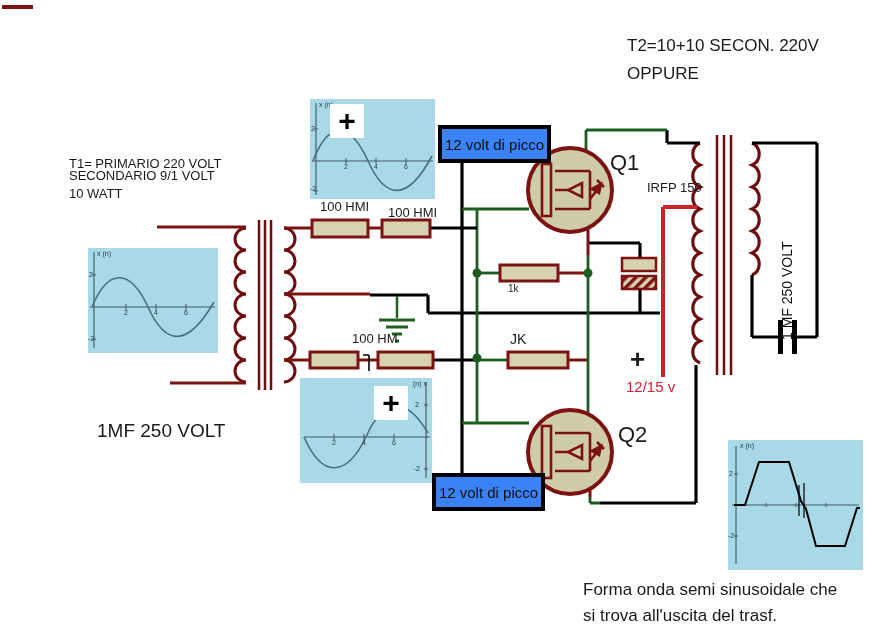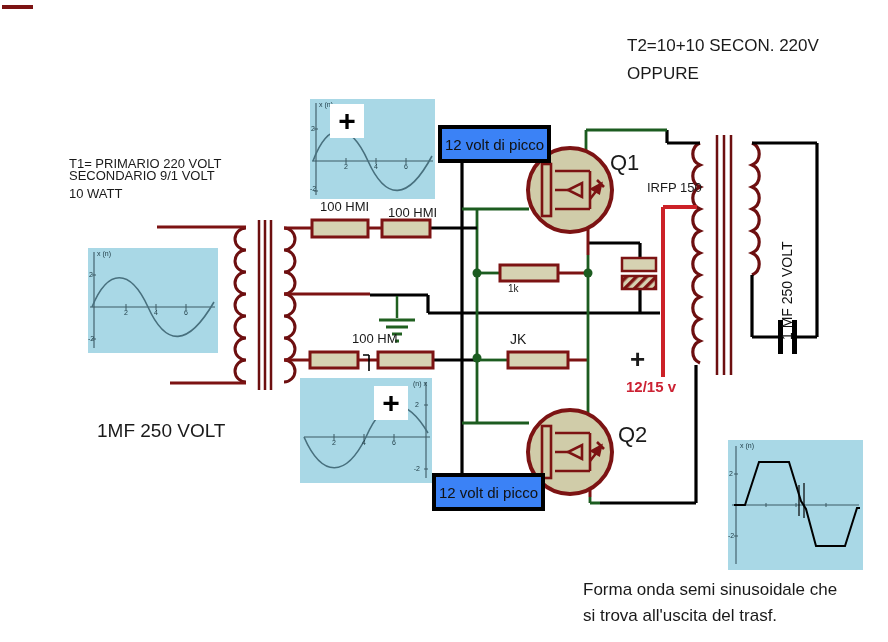--- a/index.html
+++ b/index.html
@@ -189,21 +189,21 @@
   <div class="txt" style="left:510px;top:331px;font-size:14px;">JK</div>
 
   <div class="peakbox" style="left:438px;top:125px;width:105px;height:30px;">12 volt di picco</div>
   <div class="peakbox" style="left:432px;top:473px;width:105px;height:30px;">12 volt di picco</div>
 
   <div class="txt" style="left:610px;top:150px;font-size:22px;">Q1</div>
   <div class="txt" style="left:612px;top:180px;font-size:13px;margin-left:35px;">IRFP 150</div>
   <div class="txt" style="left:618px;top:422px;font-size:22px;">Q2</div>
 
   <div class="txt" style="left:630px;top:344px;font-size:26px;font-weight:bold;">+</div>
-  <div class="txt" style="left:626px;top:378px;font-size:15px;font-weight:700;color:#cc2233;">12/15 v</div>
+  <div class="txt" style="left:626px;top:378px;font-size:15px;font-weight:400;color:#cc2233;">12/15 v</div>
 
   <div class="txt" style="left:97px;top:420px;font-size:19px;">1MF 250 VOLT</div>
   <div class="vtext" style="left:779px;top:215px;height:125px;">1 MF 250 VOLT</div>
 
   <div class="txt" style="left:583px;top:580px;font-size:17px;">Forma onda semi sinusoidale che</div>
   <div class="txt" style="left:583px;top:606px;font-size:17px;">si trova all'uscita del trasf.</div>
 
 </div>
 
 </body></html>

